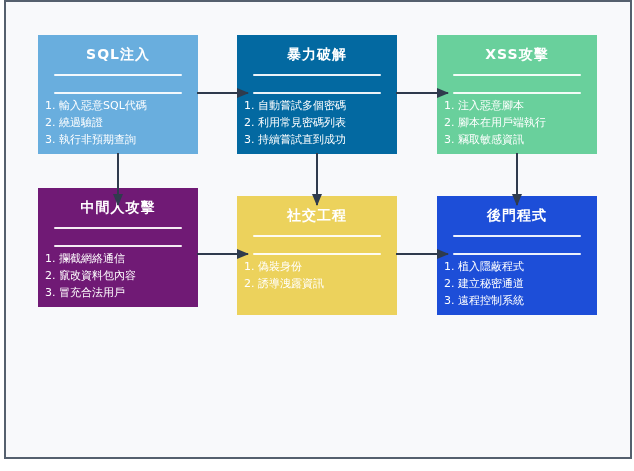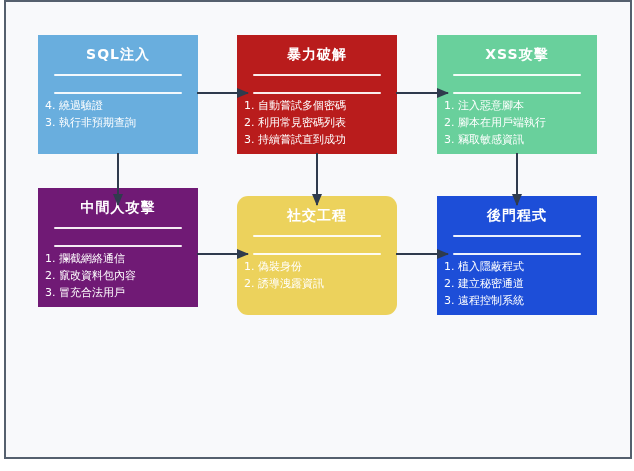--- a/index.html
+++ b/index.html
@@ -37,25 +37,26 @@
 </head>
 <body>
 
 <div id="frame"></div>
 <div id="nodes">
     <div class="node" style="left: 38px; top: 35px; background: rgb(105, 174, 222);">
       <div class="node-title">SQL注入</div>
       <div class="sep sep1"></div>
       <div class="sep sep2"></div>
       <div class="node-items">
-        <div class="node-item">4. 繞過驗證</div>
+        <div class="node-item">1. 輸入惡意SQL代碼</div>
+        <div class="node-item">2. 繞過驗證</div>
         <div class="node-item">3. 執行非預期查詢</div>
       </div>
     </div>
-    <div class="node" style="left: 237px; top: 35px; background: #b91c1c;">
+    <div class="node" style="left: 237px; top: 35px; background: #0369a1;">
       <div class="node-title">暴力破解</div>
       <div class="sep sep1"></div>
       <div class="sep sep2"></div>
       <div class="node-items">
         <div class="node-item">1. 自動嘗試多個密碼</div>
         <div class="node-item">2. 利用常見密碼列表</div>
         <div class="node-item">3. 持續嘗試直到成功</div>
       </div>
     </div>
     <div class="node" style="left: 437px; top: 35px; background: rgb(105, 208, 156);">
@@ -71,21 +72,21 @@
     <div class="node" style="left: 38px; top: 188px; background: #701a75;">
       <div class="node-title">中間人攻擊</div>
       <div class="sep sep1"></div>
       <div class="sep sep2"></div>
       <div class="node-items">
         <div class="node-item">1. 攔截網絡通信</div>
         <div class="node-item">2. 竄改資料包內容</div>
         <div class="node-item">3. 冒充合法用戶</div>
       </div>
     </div>
-    <div class="node" style="left: 237px; top: 196px; background: rgb(236, 210, 92); border-radius: 11px;">
+    <div class="node" style="left: 237px; top: 196px; background: rgb(236, 210, 92);">
       <div class="node-title">社交工程</div>
       <div class="sep sep1"></div>
       <div class="sep sep2"></div>
       <div class="node-items">
         <div class="node-item">1. 偽裝身份</div>
         <div class="node-item">2. 誘導洩露資訊</div>
       </div>
     </div>
     <div class="node" style="left: 437px; top: 196px; background: #1d4ed8;">
       <div class="node-title">後門程式</div>

